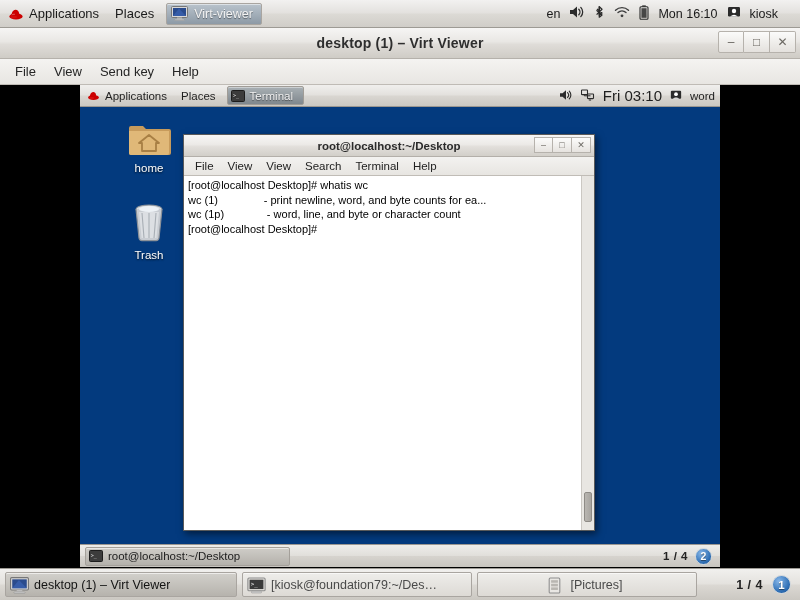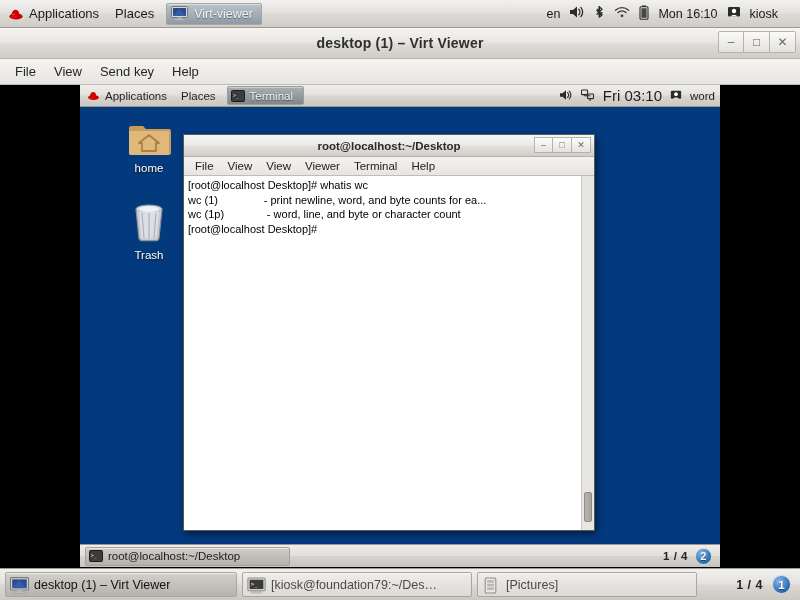--- a/index.html
+++ b/index.html
@@ -208,21 +208,21 @@
   .htask.active {
     background: linear-gradient(to bottom, #d2d0cb, #b6b3ad);
     box-shadow: inset 0 1px 0 rgba(255,255,255,.6);
     color: #141414; width: 232px;
   }
   .htask.idle {
     background: linear-gradient(to bottom, #eeedea, #dddad5);
     box-shadow: inset 0 1px 0 rgba(255,255,255,.6);
     color: #4a4a4a; width: 230px;
   }
-  .htask.idle.narrow { width: 220px; }
+  .htask.idle.narrow { width: 220px; justify-content: center; }
   .htask .tlabel { overflow:hidden; text-overflow: ellipsis; }
   .host-ws { margin-left: auto; display:flex; align-items:center; gap: 9px; padding-right: 4px; }
   .host-ws .wscount { font-size: 12.5px; }
   .host-ws .wsbadge { width: 19px; height: 19px; font-size: 11.5px; }
 </style>
 </head>
 <body>
 
 <div id="host-top-panel">
   <div class="panel-left">
@@ -411,21 +411,21 @@
               <div class="twbtn">–</div>
               <div class="twbtn">□</div>
               <div class="twbtn">✕</div>
             </div>
           </div>
 
           <div id="term-menubar">
             <div class="mitem">File</div>
             <div class="mitem">View</div>
             <div class="mitem">View</div>
-            <div class="mitem">Viewer</div>
+            <div class="mitem">Search</div>
             <div class="mitem">Terminal</div>
             <div class="mitem">Help</div>
           </div>
 
           <div id="term-body">
             <div id="term-screen">[root@localhost Desktop]# whatis wc
 wc (1)               - print newline, word, and byte counts for ea...
 wc (1p)              - word, line, and byte or character count
 [root@localhost Desktop]#</div>
             <div id="term-scrollbar">

